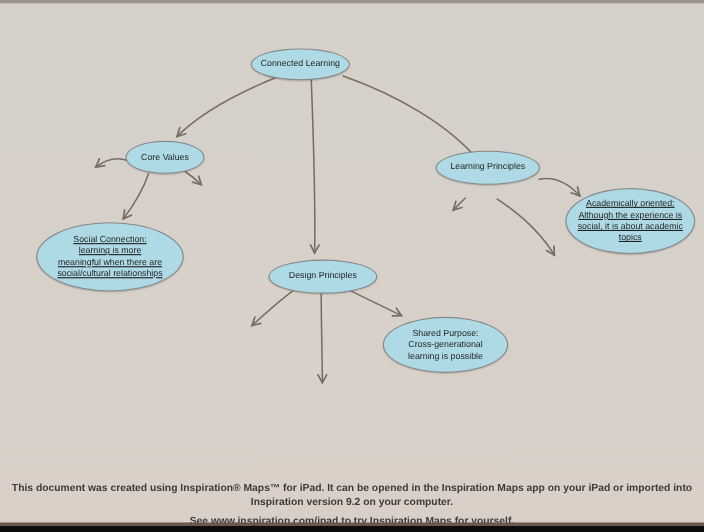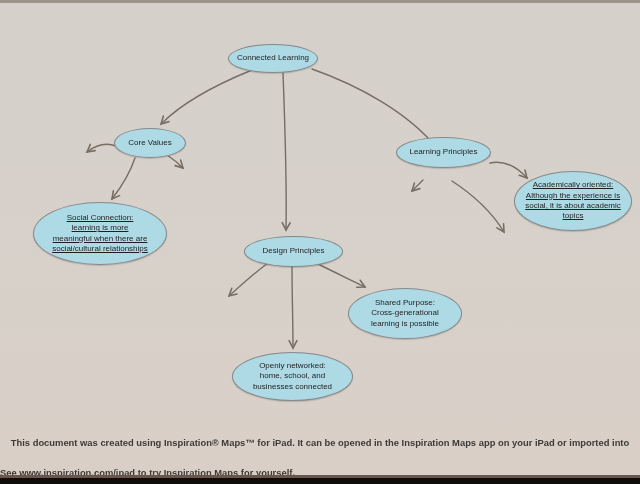--- a/index.html
+++ b/index.html
@@ -49,21 +49,21 @@
   #n-design{left:244px;top:236px;width:99px;height:31px;}
   #n-production{left:144px;top:298px;width:121px;height:46px;}
   #n-shared{left:348px;top:288px;width:114px;height:51px;}
   #n-openly{left:232px;top:352px;width:121px;height:49px;}
   .footer{
     position:absolute;left:0;top:437px;width:640px;text-align:center;
     font-weight:700;font-size:9.4px;line-height:1.35;
     color:var(--footer-text,#3d3a37);
   }
   .footer-see{
-    position:absolute;left:0;top:467px;width:640px;text-align:left;
+    position:absolute;left:0;top:467px;width:640px;text-align:center;
     font-weight:700;font-size:9.4px;
     color:var(--footer-text,#3d3a37);
   }
 </style>
 </head>
 <body>
 
 <div class="photo">
   <div class="top-edge"></div>
 
@@ -95,24 +95,22 @@
 social/cultural relationships</div>
   <div class="node" id="n-learning">Learning Principles</div>
   <div class="node" id="n-academic">Academically oriented:
 Although the experience is
 social, it is about academic
 topics</div>
   <div class="node" id="n-design">Design Principles</div>
   <div class="node" id="n-shared">Shared Purpose:
 Cross-generational
 learning is possible</div>
-  <div class="node" id="n-openly">Openly networked:
-home, school, and
-businesses connected</div>
 
   <div class="footer">
     <div>This document was created using Inspiration® Maps™ for iPad. It can be opened in the Inspiration Maps app on your iPad or imported into</div>
+    <div>Inspiration version 9.2 on your computer.</div>
   </div>
   <div class="footer-see">See www.inspiration.com/ipad to try Inspiration Maps for yourself.</div>
 
   <div class="bottom-shadow"></div>
   <div class="bottom-bar"></div>
 </div>
 
 </body></html>

